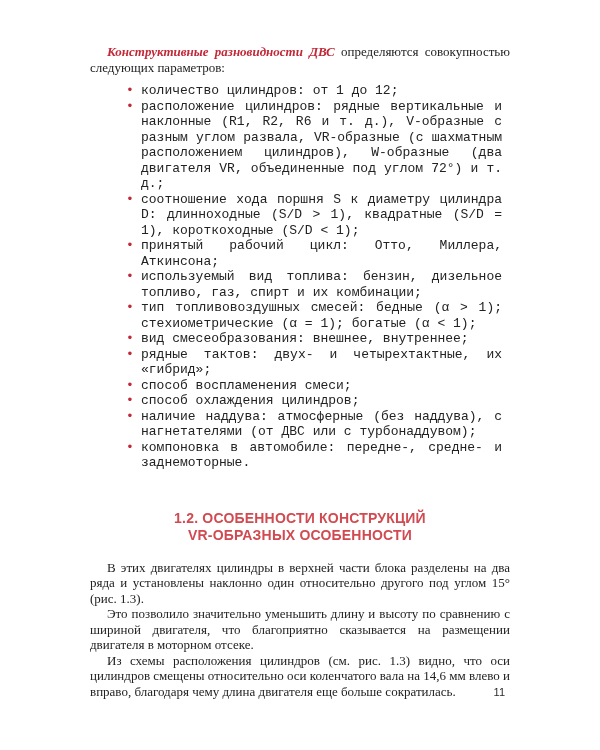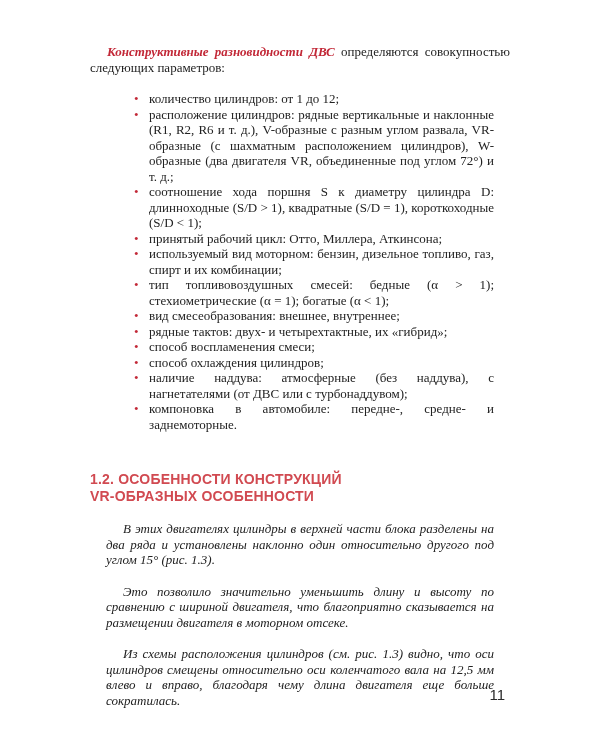--- a/index.html
+++ b/index.html
@@ -29,86 +29,86 @@
     margin: 0;
     text-indent: 17px;
   }
   .intro .lead {
     font-weight: bold;
     font-style: italic;
     color: var(--accent-red, #c22837);
   }
   ul.props {
     list-style: none;
-    margin: 16px;
+    margin: 8px;
     padding: 0;
+    font-family: Liberation Mono, monospace;
   }
   ul.props li {
     position: relative;
     padding-left: 43px;
   }
   ul.props li::before {
     content: "\2022";
     position: absolute;
     left: 28px;
     top: 0;
     color: var(--accent-red, #c22837);
   }
   .heading {
     margin: 39px 0 16px 0;
-    text-align: left;
+    text-align: center;
     font-family: "Liberation Sans", "DejaVu Sans", sans-serif;
     font-weight: 700;
     font-size: 14px;
     line-height: 17px;
     letter-spacing: 0.2px;
     color: var(--heading-red, #d14a51);
   }
   .body-p {
-    margin: 16px;
+    margin: 0;
     text-indent: 17px;
-    font-style: italic;
   }
   .page-number {
     position: absolute;
     top: 686px;
     right: 95px;
     font-family: "Liberation Sans", "DejaVu Sans", sans-serif;
-    font-size: 15px;
+    font-size: 11px;
     color: #2b2b2b;
   }
 </style>
 </head>
 <body>
 
 <div class="page">
   <div class="content">
 
     <p class="intro"><span class="lead">Конструктивные разновидности ДВС</span><span> определяются совокупностью следующих параметров:</span></p>
 
     <ul class="props">
       <li>количество цилиндров: от 1 до 12;</li>
       <li>расположение цилиндров: рядные вертикальные и наклонные (R1, R2, R6 и т. д.), V-образные с разным углом развала, VR-образные (с шахматным расположением цилиндров), W-образные (два двигателя VR, объединенные под углом 72°) и т. д.;</li>
       <li>соотношение хода поршня S к диаметру цилиндра D: длинноходные (S/D &gt; 1), квадратные (S/D = 1), короткоходные (S/D &lt; 1);</li>
       <li>принятый рабочий цикл: Отто, Миллера, Аткинсона;</li>
-      <li>используемый вид моторном: бензин, дизельное топливо, газ, спирт и их комбинации;</li>
+      <li>используемый вид топлива: бензин, дизельное топливо, газ, спирт и их комбинации;</li>
       <li>тип топливовоздушных смесей: бедные (α &gt; 1); стехиометрические (α = 1); богатые (α &lt; 1);</li>
       <li>вид смесеобразования: внешнее, внутреннее;</li>
       <li>рядные тактов: двух- и четырехтактные, их «гибрид»;</li>
       <li>способ воспламенения смеси;</li>
       <li>способ охлаждения цилиндров;</li>
       <li>наличие наддува: атмосферные (без наддува), с нагнетателями (от ДВС или с турбонаддувом);</li>
       <li>компоновка в автомобиле: передне-, средне- и заднемоторные.</li>
     </ul>
 
     <h2 class="heading">
       <div>1.2. ОСОБЕННОСТИ КОНСТРУКЦИЙ</div>
       <div>VR-ОБРАЗНЫХ ОСОБЕННОСТИ</div>
     </h2>
 
     <p class="body-p">В этих двигателях цилиндры в верхней части блока разделены на два ряда и установлены наклонно один относительно другого под углом 15° (рис. 1.3).</p>
     <p class="body-p">Это позволило значительно уменьшить длину и высоту по сравнению с шириной двигателя, что благоприятно сказывается на размещении двигателя в моторном отсеке.</p>
-    <p class="body-p">Из схемы расположения цилиндров (см. рис. 1.3) видно, что оси цилиндров смещены относительно оси коленчатого вала на 12,5 мм влево и вправо, благодаря чему длина двигателя еще больше сократилась.</p>
+    <p class="body-p">Из схемы расположения цилиндров (см. рис. 1.3) видно, что оси цилиндров смещены относительно оси коленчатого вала на 14,6 мм влево и вправо, благодаря чему длина двигателя еще больше сократилась.</p>
 
   </div>
 
   <div class="page-number">11</div>
 </div>
 
 </body></html>

